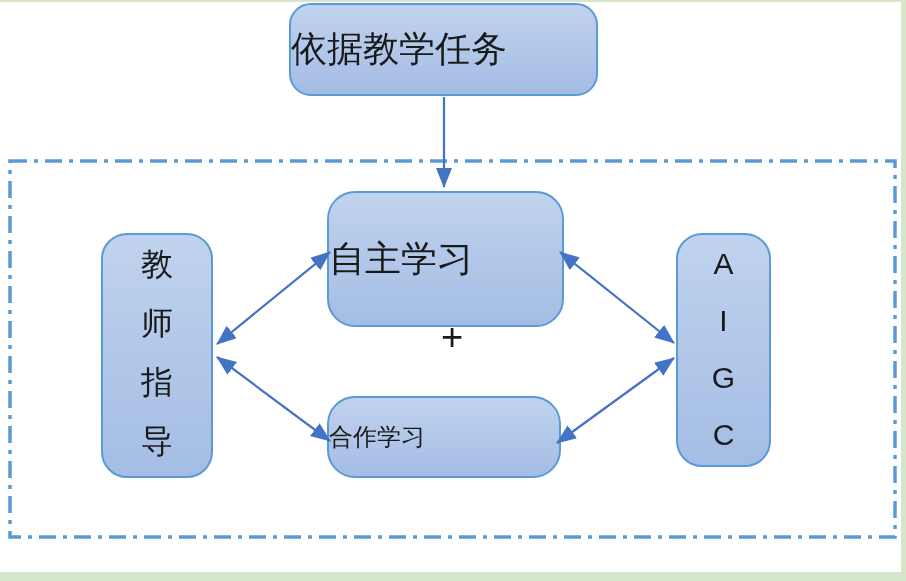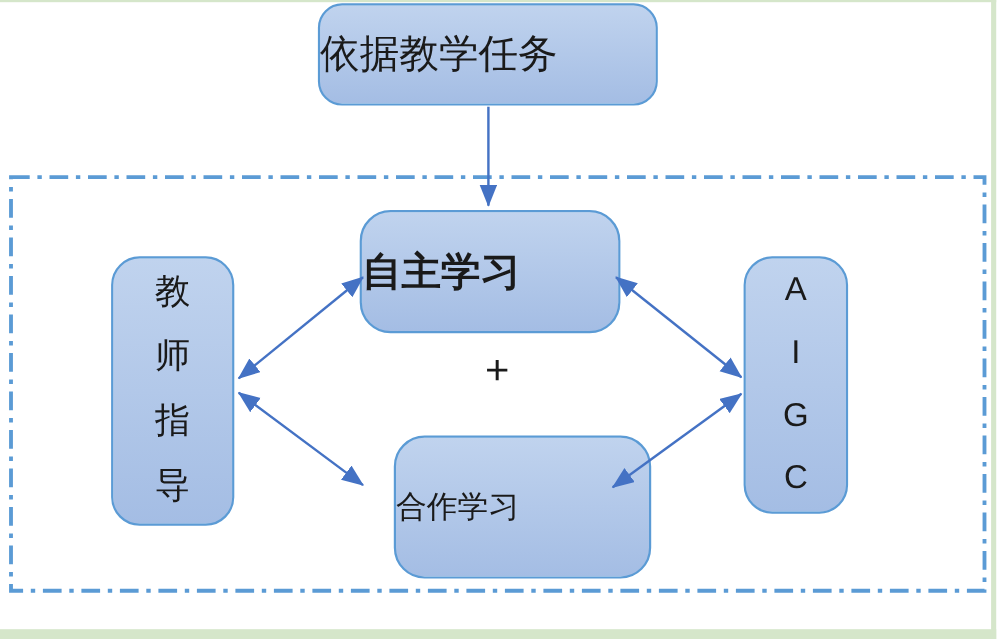--- a/index.html
+++ b/index.html
@@ -43,26 +43,26 @@
     display: flex;
     align-items: center;
     text-align: center;
     z-index: 2;
   }
   .node-top {
     left: 289px; top: 3px; width: 309px; height: 93px;
     border-radius: 22px; font-size: 36px;
   }
   .node-center-top {
-    left: 327px; top: 191px; width: 237px; height: 112px;
-    border-radius: 28px; font-size: 36px; font-weight: bold;
+    left: 327px; top: 191px; width: 237px; height: 136px;
+    border-radius: 28px; font-size: 36px;
   }
   .node-center-bottom {
-    left: 327px; top: 396px; width: 234px; height: 130px;
-    border-radius: 28px; font-size: 28px; margin-left: 31px;
+    left: 327px; top: 396px; width: 234px; height: 82px;
+    border-radius: 28px; font-size: 24px;
   }
   .node-left {
     left: 101px; top: 233px; width: 112px; height: 245px;
     border-radius: 26px; font-size: 32px;
     flex-direction: column;
   }
   .node-right {
     left: 676px; top: 233px; width: 95px; height: 234px;
     border-radius: 26px; font-size: 30px;
     flex-direction: column;

